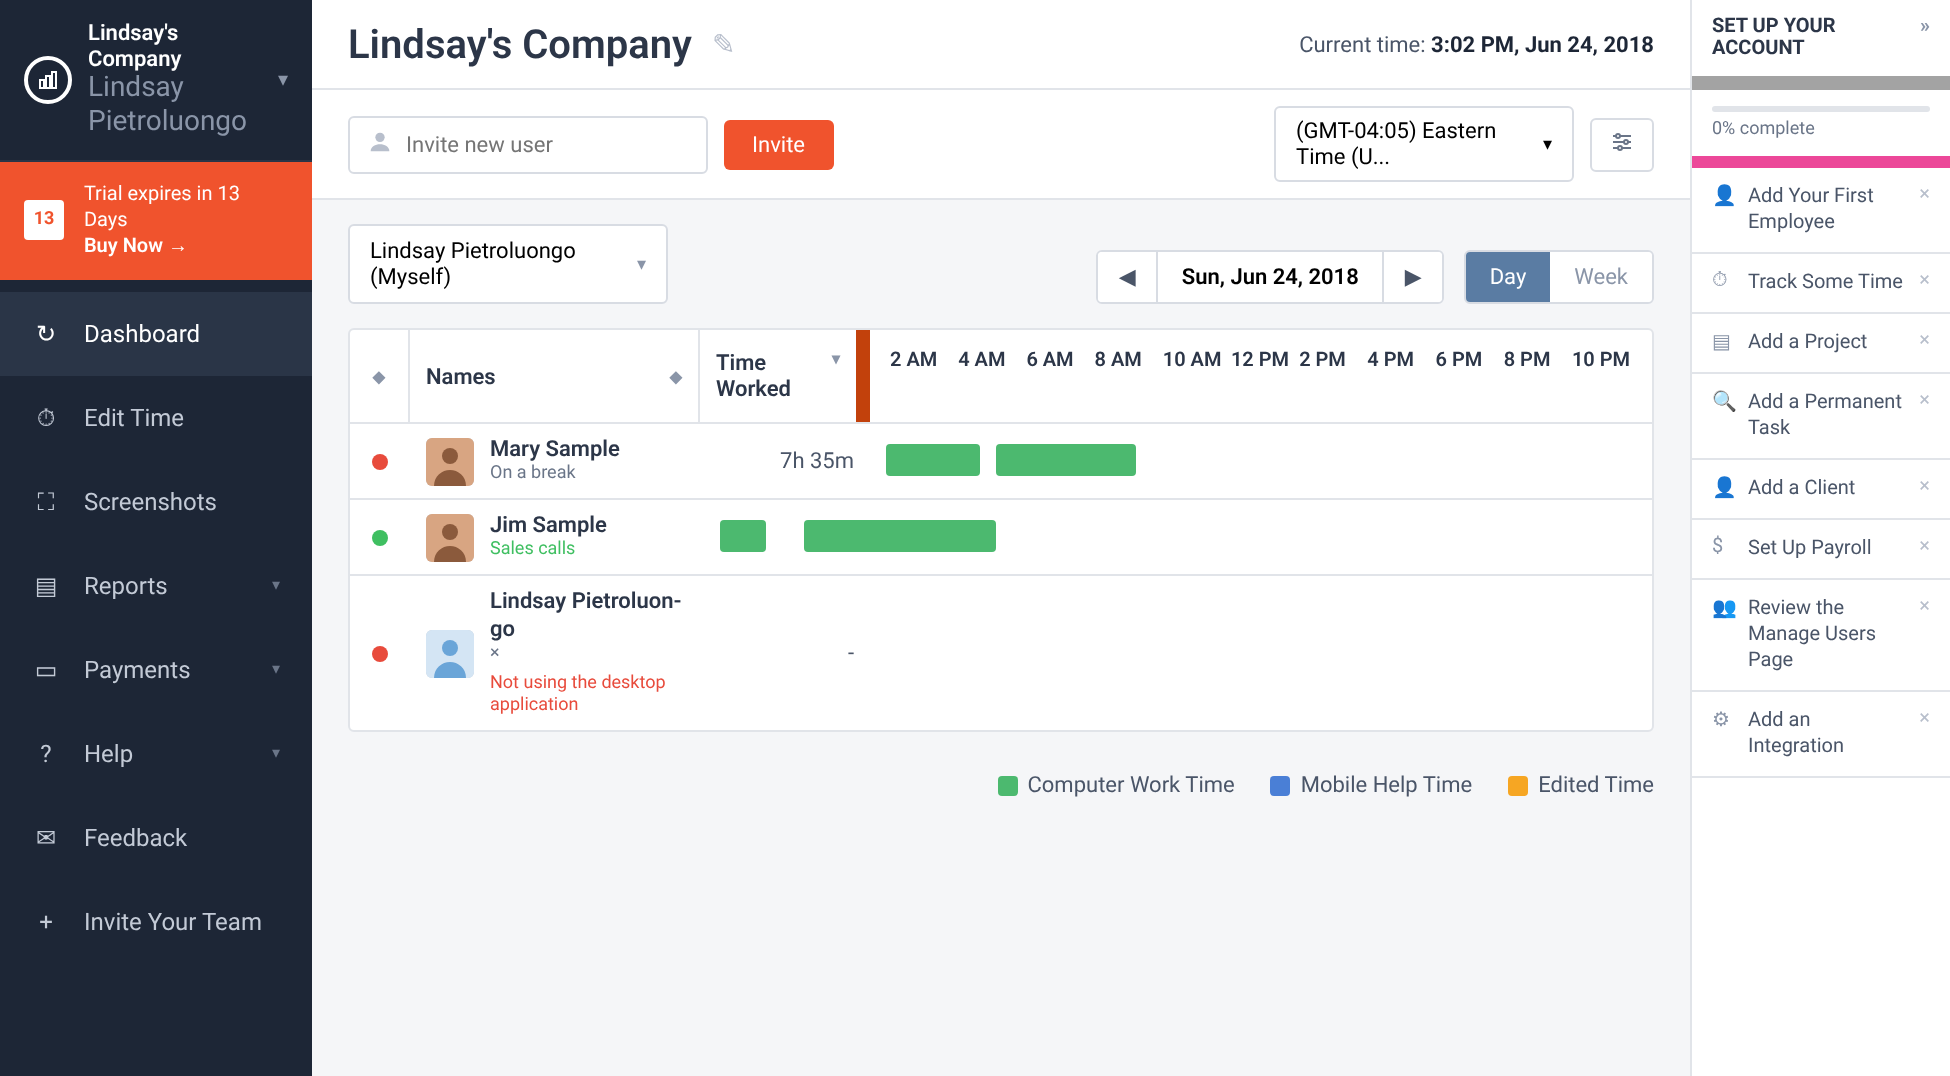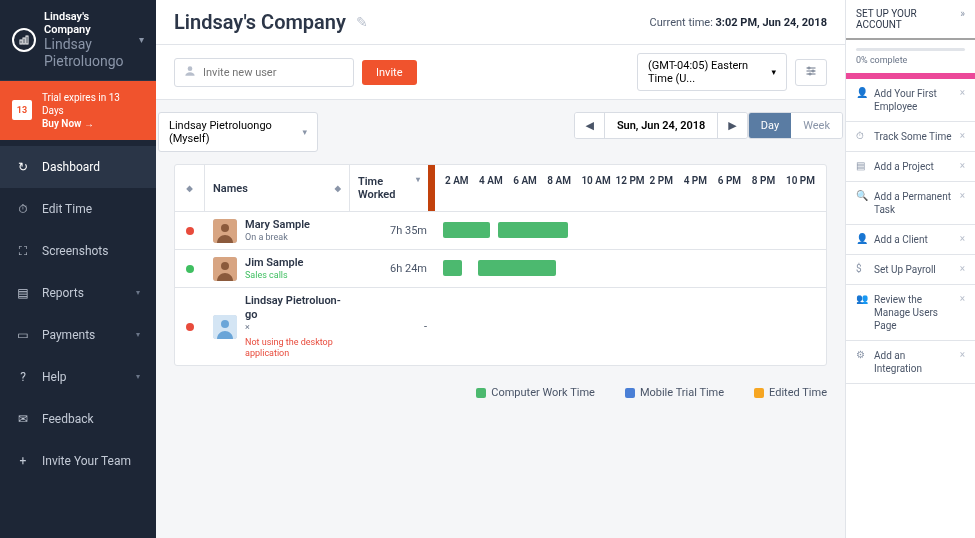--- a/index.html
+++ b/index.html
@@ -25,21 +25,21 @@
 .page-title{font-size:20px;font-weight:600;color:#2c3648}
 .edit-icon{color:#b8bfcc;font-size:14px}
 .topbar-right{margin-left:auto;font-size:11px;color:#4a5568}
 .topbar-right b{color:#1d2636}
 .row2{background:#fff;border-bottom:1px solid #e1e4e9;padding:8px 18px;display:flex;align-items:center;gap:8px}
 .invite-box{display:flex;align-items:center;border:1px solid #d8dce3;border-radius:3px;padding:4px 8px;width:180px;gap:6px}
 .invite-box input{border:0;outline:0;font-size:11px;flex:1}
 .invite-btn{background:#f0532d;color:#fff;border:0;padding:6px 14px;border-radius:3px;font-size:11px;cursor:pointer}
 .tz-select{margin-left:auto;border:1px solid #d8dce3;border-radius:3px;padding:5px 10px;font-size:11px;background:#fff;width:150px;display:flex;align-items:center;justify-content:space-between;cursor:pointer}
 .tz-settings{border:1px solid #d8dce3;border-radius:3px;padding:5px 8px;background:#fff;cursor:pointer;font-size:11px;color:#6a7588}
-.controlbar{padding:12px 2px;display:flex;align-items:flex-start;}
+.controlbar{padding:12px 18px;display:flex;align-items:flex-end;gap:10px}
 .user-select{border:1px solid #d8dce3;border-radius:3px;background:#fff;padding:6px 10px;font-size:11px;width:160px;display:flex;align-items:center;justify-content:space-between;cursor:pointer}
 .date-nav{margin-left:auto;display:flex;border:1px solid #d8dce3;border-radius:3px;background:#fff;overflow:hidden}
 .date-nav button{border:0;background:#fff;padding:6px 10px;font-size:11px;cursor:pointer;color:#4a5568}
 .date-nav .date-label{border-left:1px solid #d8dce3;border-right:1px solid #d8dce3;padding:6px 12px;font-size:11px;font-weight:600}
 .view-toggle{display:flex;border:1px solid #d8dce3;border-radius:3px;overflow:hidden}
 .view-toggle button{border:0;padding:6px 12px;font-size:11px;cursor:pointer;background:#fff;color:#8a95a8}
 .view-toggle button.active{background:#5a7ca3;color:#fff}
 .table-wrap{margin:0 18px 12px;background:#fff;border:1px solid #e1e4e9;border-radius:3px;overflow:hidden}
 .thead{display:flex;border-bottom:1px solid #e1e4e9;font-size:11px;font-weight:600;color:#2c3648}
 .th-status{width:30px;border-right:1px solid #e1e4e9;display:flex;align-items:center;justify-content:center;padding:10px 0}
@@ -57,25 +57,25 @@
 .avatar{width:24px;height:24px;border-radius:3px;background:#c8d0dc;display:flex;align-items:center;justify-content:center;overflow:hidden;flex-shrink:0}
 .avatar svg{width:24px;height:24px}
 .name-block{font-size:11px;line-height:1.25}
 .name-block .uname{font-weight:600;color:#2c3648}
 .name-block .ustatus{font-size:9px;color:#6a7588}
 .name-block .ustatus.green{color:#3fbf61}
 .name-block .warn{color:#e84b3c;font-size:9px;margin-top:4px}
 .td-time{width:85px;padding:6px 8px;display:flex;align-items:center;justify-content:flex-end;font-size:11px;color:#4a5568}
 .td-timeline{flex:1;position:relative;padding:6px 10px}
 .bar{position:absolute;top:10px;height:16px;background:#4cb96f;border-radius:2px}
-.legend{display:flex;gap:30px;justify-content:flex-end;margin:8px 18px;font-size:11px;color:#4a5568}
+.legend{display:flex;gap:18px;justify-content:flex-end;margin:8px 18px;font-size:11px;color:#4a5568}
 .legend span{display:flex;align-items:center;gap:5px}
 .lg-box{width:10px;height:10px;border-radius:2px}
 .setup-panel{width:130px;background:#fff;border-left:1px solid #e1e4e9;flex-shrink:0;font-size:10px}
-.setup-header{padding:8px 10px;font-weight:400;color:#2c3648;display:flex;justify-content:space-between;align-items:flex-start;border-bottom:2px solid #a3a3a3}
+.setup-header{padding:8px 10px;font-weight:700;color:#2c3648;display:flex;justify-content:space-between;align-items:flex-start;border-bottom:7px solid #a3a3a3}
 .setup-progress{padding:8px 10px;border-bottom:6px solid #ec4899}
 .prog-bar{height:3px;background:#e1e4e9;border-radius:2px;margin-bottom:4px}
 .prog-label{font-size:9px;color:#6a7588}
 .setup-item{padding:8px 10px;border-bottom:1px solid #e1e4e9;display:flex;align-items:flex-start;gap:6px;color:#4a5568}
 .setup-item .si-icon{width:12px;flex-shrink:0;color:#8a95a8}
 .setup-item .si-text{flex:1;line-height:1.3}
 .setup-item .si-close{color:#b8bfcc;cursor:pointer}
 .sort-icon{font-size:8px;color:#8a95a8}
 </style>
 </head>
@@ -256,21 +256,20 @@
                 <rect width="24" height="24" fill="#d8a582"></rect>
                 <circle cx="12" cy="9" r="4" fill="#8b5a3c"></circle>
                 <path d="M4 24c0-5 4-8 8-8s8 3 8 8" fill="#8b5a3c"></path>
               </svg>
             </div>
             <div class="name-block">
               <div class="uname">Jim Sample</div>
               <div class="ustatus green">Sales calls</div>
             </div>
           </div>
-          <div class="td-time">6h 24m</div>
           <div class="td-timeline">
             <div class="bar" style="left:2%;width:5%"></div>
             <div class="bar" style="left:11%;width:20%"></div>
           </div>
         </div>
         <div class="trow">
           <div class="td-status">
             <span class="dot red"></span>
           </div>
           <div class="td-names">
@@ -293,21 +292,21 @@
       </div>
   </div>
 
   <div class="legend">
     <span>
         <span class="lg-box" style="background:#4cb96f"></span>
         <span>Computer Work Time</span>
       </span>
     <span>
         <span class="lg-box" style="background:#4a7fd6"></span>
-        <span>Mobile Trial Time</span>
+        <span>Mobile Help Time</span>
       </span>
     <span>
         <span class="lg-box" style="background:#f6a623"></span>
         <span>Edited Time</span>
       </span>
   </div>
 </div>
 
 <div class="setup-panel">
   <div class="setup-header">

